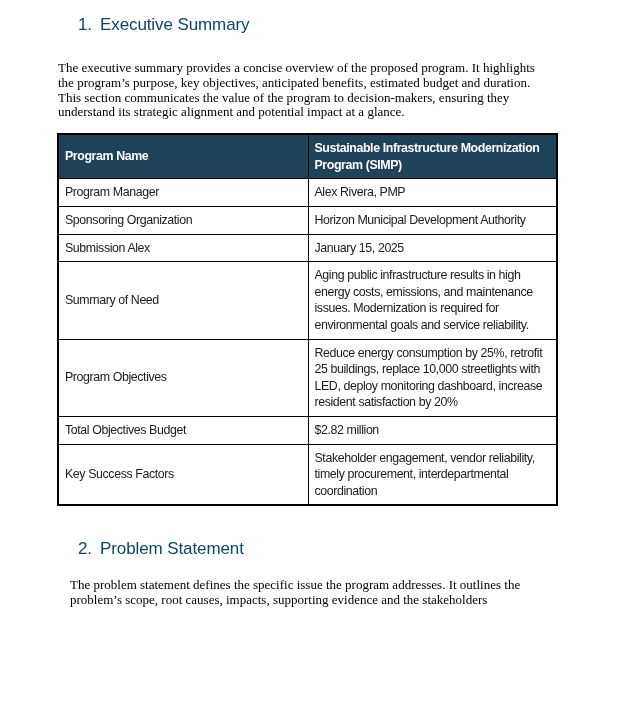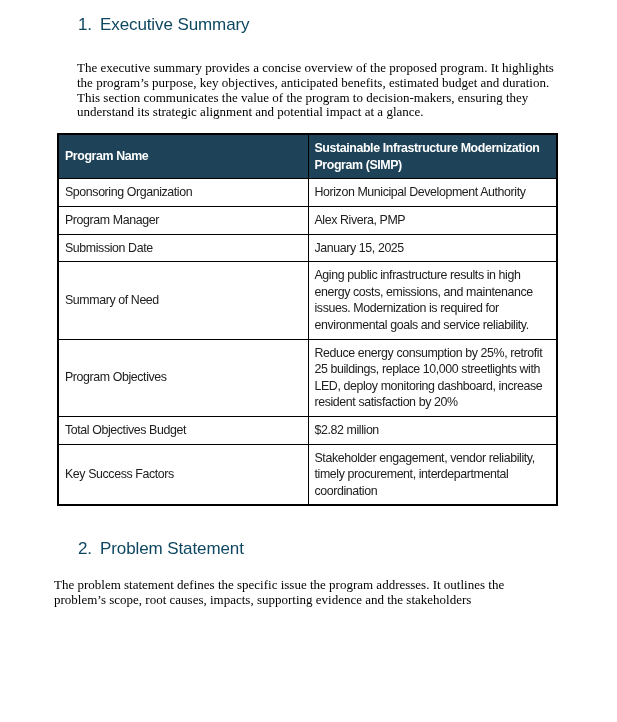--- a/index.html
+++ b/index.html
@@ -25,25 +25,25 @@
   }
   .section-heading .h-num { min-width: 22px; }
   .heading-1 { padding: 14px 0 0 78px; }
   .heading-2 { padding: 32px 0 0 78px; }
   .para {
     font-size: 13px;
     line-height: 14.8px;
     color: #000000;
   }
   .para-1 {
-    margin: 26px 0 0 77px;
+    margin: 26px 0 0 58px;
     width: 494px;
   }
   .para-2 {
-    margin: 19px 0 0 54px;
+    margin: 19px 0 0 70px;
     width: 478px;
     font-family: Liberation Serif, serif;
   }
   table.summary-table {
     margin: 13px 0 0 57px;
     width: 501px;
     border-collapse: collapse;
     border: 2px solid var(--table-border, #000000);
     font-family: "Liberation Sans", sans-serif;
     font-size: 12.4px;
@@ -83,29 +83,29 @@
 
   <table class="summary-table">
     <thead>
       <tr>
         <th class="col-label">Program Name</th>
         <th class="col-value">Sustainable Infrastructure Modernization Program (SIMP)</th>
       </tr>
     </thead>
     <tbody>
       <tr>
+        <td class="lbl">Program Manager</td>
+        <td class="val">Alex Rivera, PMP</td>
+      </tr>
+      <tr>
         <td class="lbl">Sponsoring Organization</td>
         <td class="val">Horizon Municipal Development Authority</td>
       </tr>
       <tr>
-        <td class="lbl">Program Manager</td>
-        <td class="val">Alex Rivera, PMP</td>
-      </tr>
-      <tr>
-        <td class="lbl">Submission Date</td>
+        <td class="lbl">Submission Alex</td>
         <td class="val">January 15, 2025</td>
       </tr>
       <tr>
         <td class="lbl">Summary of Need</td>
         <td class="val">Aging public infrastructure results in high energy costs, emissions, and maintenance issues. Modernization is required for environmental goals and service reliability.</td>
       </tr>
       <tr>
         <td class="lbl">Program Objectives</td>
         <td class="val">Reduce energy consumption by 25%, retrofit 25 buildings, replace 10,000 streetlights with LED, deploy monitoring dashboard, increase resident satisfaction by 20%</td>
       </tr>

